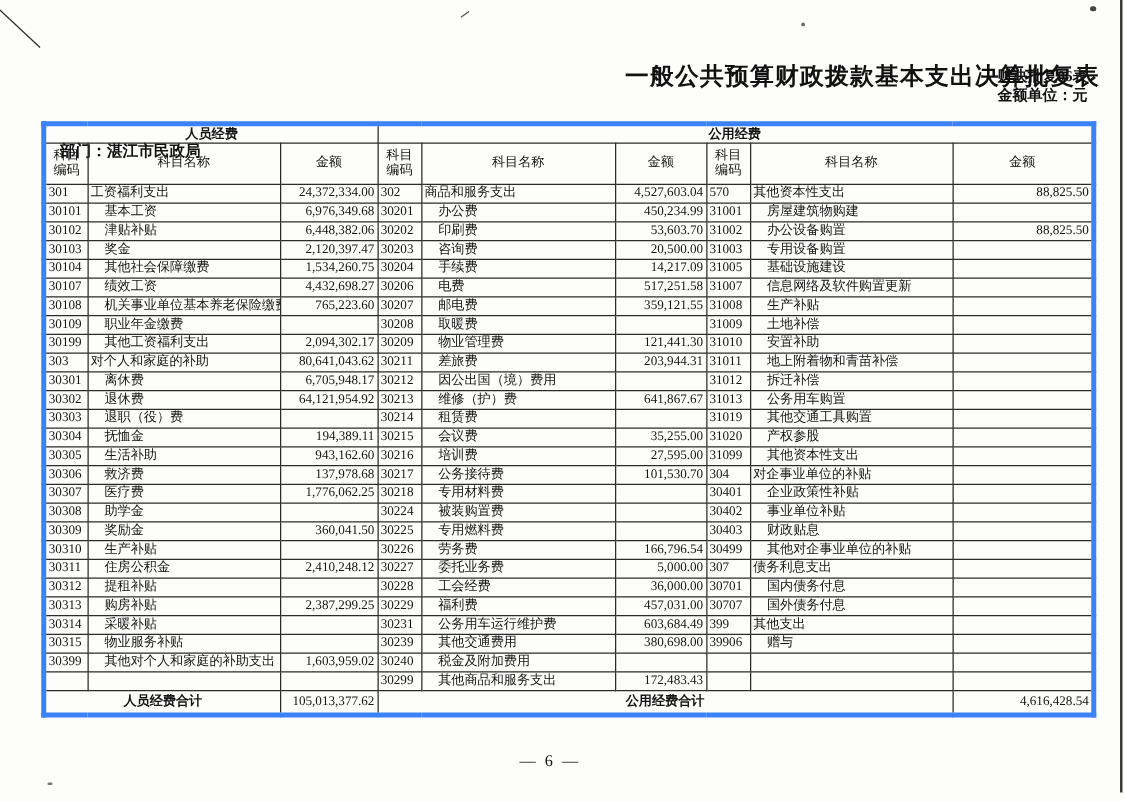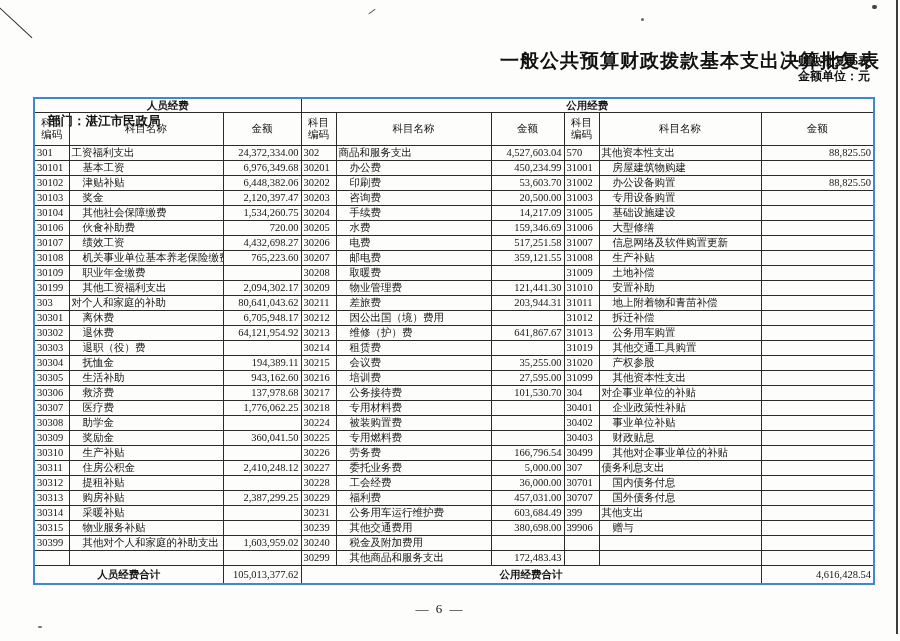--- a/index.html
+++ b/index.html
@@ -22,21 +22,21 @@
   }
   table.main{
     position:absolute;top:97px;left:33px;width:840px;
     border-collapse:collapse;table-layout:fixed;
     font-size:10.5px;line-height:12px;
   }
   table.main td,table.main th{
     border:1px solid #2b2b2b;padding:0 2px;overflow:hidden;
     font-weight:normal;color:#141414;
   }
-  table.main{border:2px solid #3b82f6;}
+  table.main{border:4px solid #3b82f6;}
   tr.group-hd td{height:13px;text-align:center;font-weight:bold;}
   tr.col-hd td{height:32px;text-align:center;vertical-align:middle;}
   tr.data-row td{height:14px;}
   td.c-code{text-align:left;padding-left:2px;}
   td.c-name{text-align:left;padding-left:3px;white-space:nowrap;}
   td.c-name.indent{padding-left:13px;}
   td.c-amt{text-align:right;padding-right:3px;font-family:"Liberation Serif","DejaVu Serif",serif;}
   tr.total-row td{height:17px;font-weight:bold;}
   tr.total-row td.lbl{text-align:center;}
   tr.total-row td.c-amt{font-weight:normal;margin-top:46px;}
@@ -143,31 +143,20 @@
         <td class="c-name indent">其他社会保障缴费</td>
         <td class="c-amt">1,534,260.75</td>
         <td class="c-code">30204</td>
         <td class="c-name indent">手续费</td>
         <td class="c-amt">14,217.09</td>
         <td class="c-code">31005</td>
         <td class="c-name indent">基础设施建设</td>
         <td class="c-amt"></td>
       </tr>
       <tr class="data-row">
-        <td class="c-code">30106</td>
-        <td class="c-name indent">伙食补助费</td>
-        <td class="c-amt">720.00</td>
-        <td class="c-code">30205</td>
-        <td class="c-name indent">水费</td>
-        <td class="c-amt">159,346.69</td>
-        <td class="c-code">31006</td>
-        <td class="c-name indent">大型修缮</td>
-        <td class="c-amt"></td>
-      </tr>
-      <tr class="data-row">
         <td class="c-code">30107</td>
         <td class="c-name indent">绩效工资</td>
         <td class="c-amt">4,432,698.27</td>
         <td class="c-code">30206</td>
         <td class="c-name indent">电费</td>
         <td class="c-amt">517,251.58</td>
         <td class="c-code">31007</td>
         <td class="c-name indent">信息网络及软件购置更新</td>
         <td class="c-amt"></td>
       </tr>

